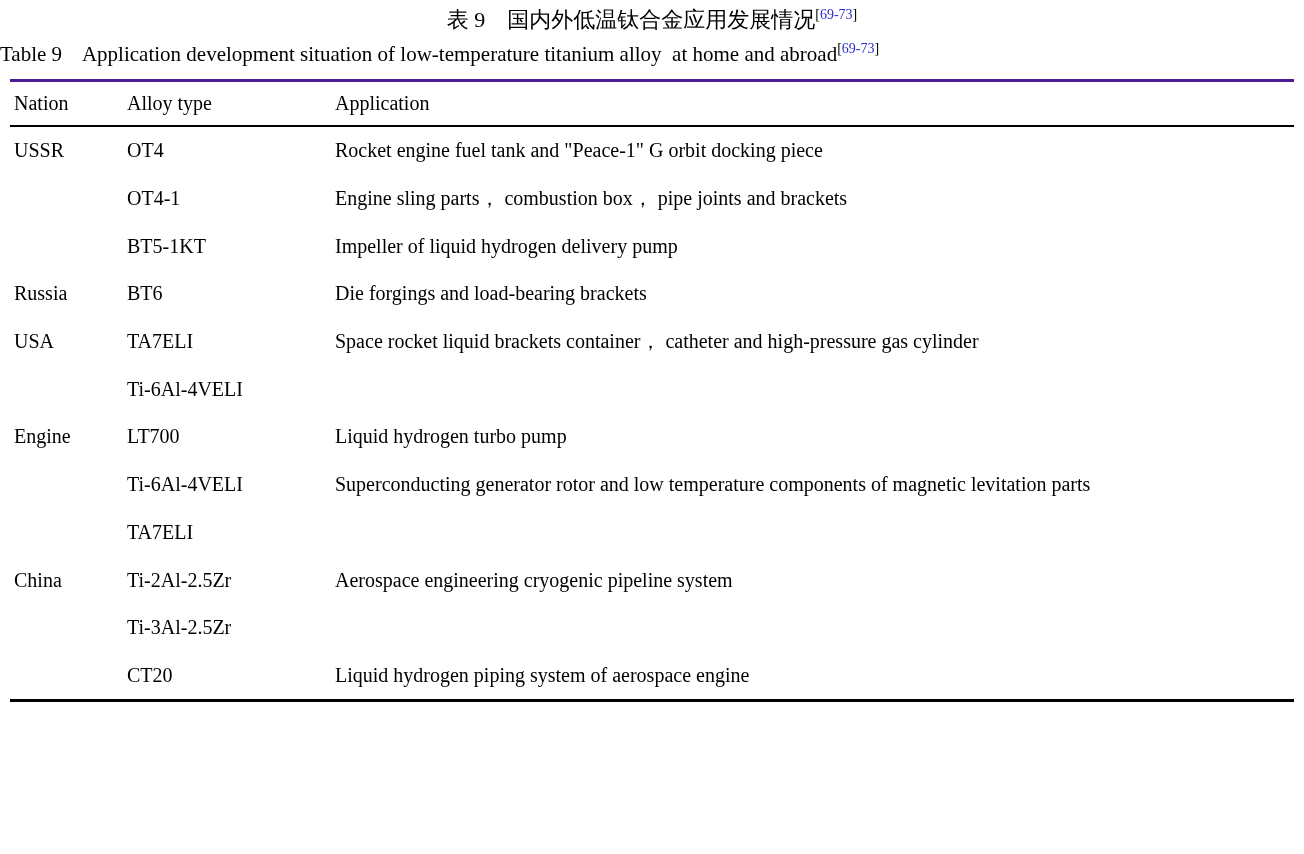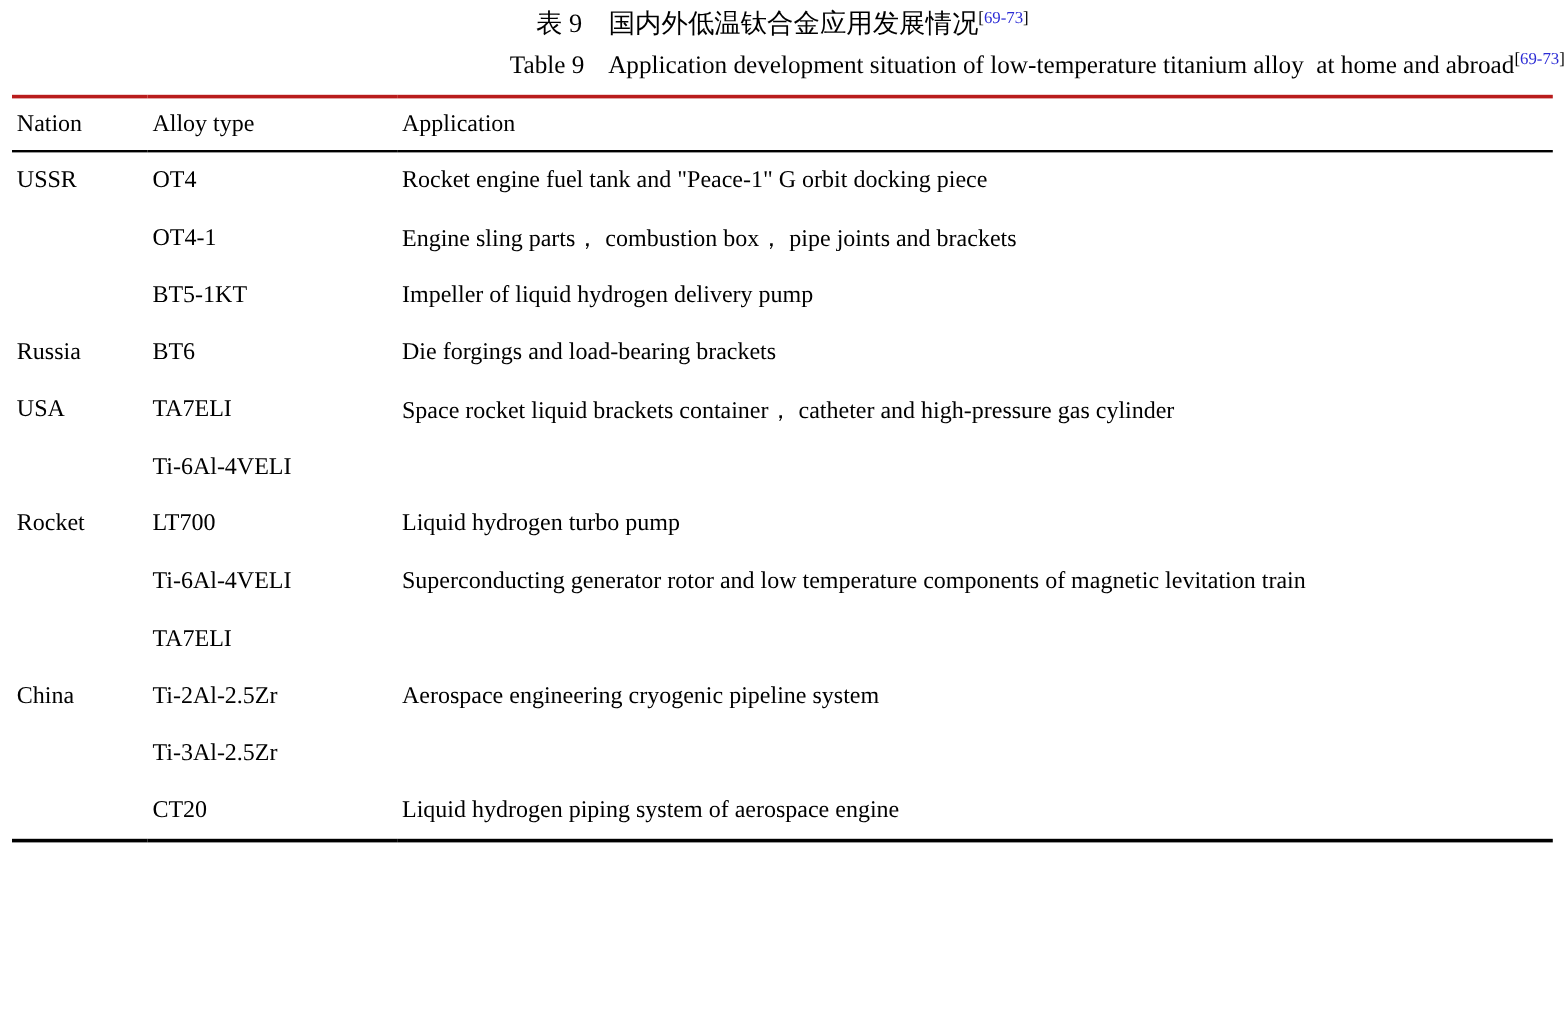--- a/index.html
+++ b/index.html
@@ -17,38 +17,38 @@
   }
   .title-zh {
     margin-top: 5px;
     text-align: center;
     font-size: 22px;
     line-height: 29px;
     white-space: pre;
   }
   .title-en {
     margin-top: 7px;
-    text-align: right;
+    text-align: left;
     font-size: 21px;
     line-height: 27px;
     white-space: pre;
   }
   sup.citation {
     font-size: 14px;
     line-height: 0;
     vertical-align: 8px;
     white-space: nowrap;
     font-family: Liberation Serif, serif;
   }
   table.data-table {
     border-collapse: collapse;
     table-layout: fixed;
     width: 1284px;
     margin: 11px 0 0 10px;
-    border-top: 3px solid #b91c1c;
+    border-top: 3px solid #4c1d95;
     border-bottom: 3px solid #000;
     font-size: 20px;
   }
   table.data-table th {
     font-weight: normal;
     text-align: left;
     height: 43px;
     padding: 0 0 0 4px;
     border-bottom: 2px solid #000;
     vertical-align: middle;
@@ -110,28 +110,28 @@
         <td>USA</td>
         <td>TA7ELI</td>
         <td>Space rocket liquid brackets container， catheter and high-pressure gas cylinder</td>
       </tr>
       <tr>
         <td></td>
         <td>Ti-6Al-4VELI</td>
         <td></td>
       </tr>
       <tr>
-        <td>Rocket</td>
+        <td>Engine</td>
         <td>LT700</td>
         <td>Liquid hydrogen turbo pump</td>
       </tr>
       <tr>
         <td></td>
         <td>Ti-6Al-4VELI</td>
-        <td>Superconducting generator rotor and low temperature components of magnetic levitation train</td>
+        <td>Superconducting generator rotor and low temperature components of magnetic levitation parts</td>
       </tr>
       <tr>
         <td></td>
         <td>TA7ELI</td>
         <td></td>
       </tr>
       <tr>
         <td>China</td>
         <td>Ti-2Al-2.5Zr</td>
         <td>Aerospace engineering cryogenic pipeline system</td>

